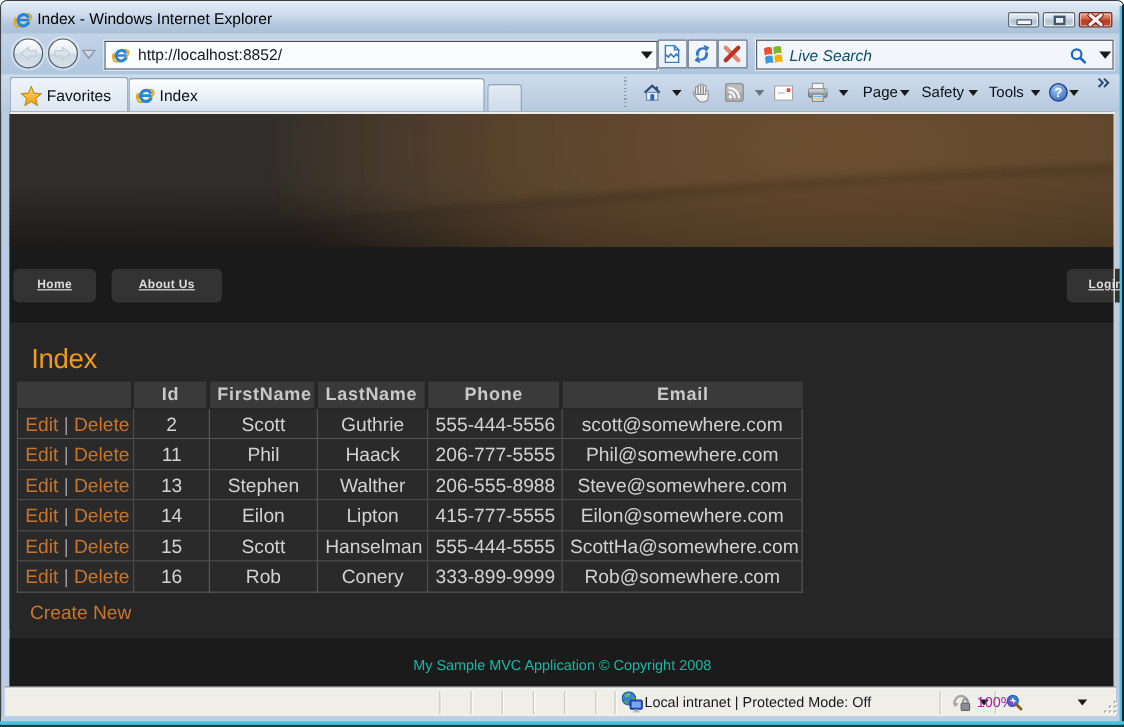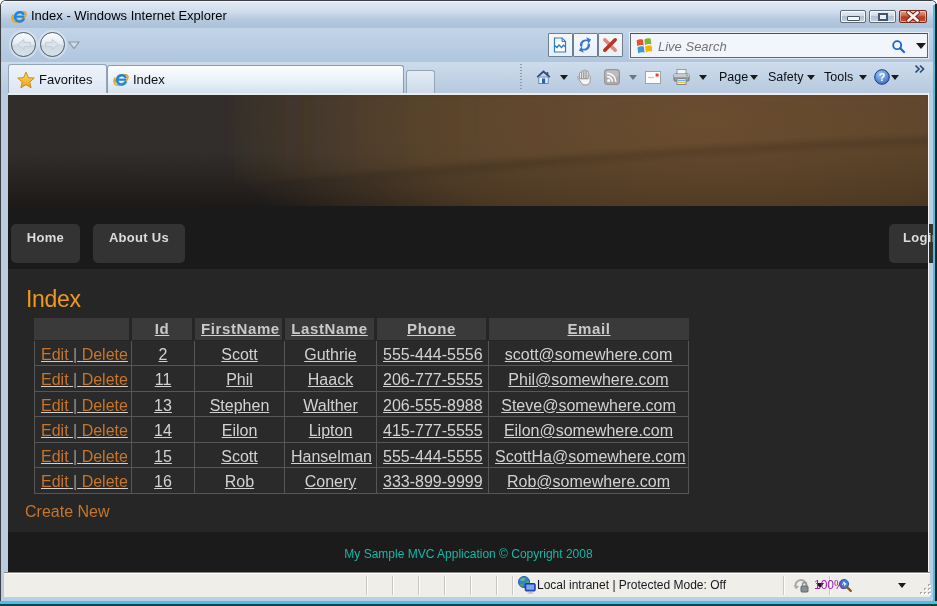--- a/index.html
+++ b/index.html
@@ -43,21 +43,21 @@
   #addr-chev { position:absolute; left:446px; top:8px; width:0; height:0;
     border-left:5px solid transparent; border-right:5px solid transparent;
     border-top:6px solid #1a1a1a; }
   .navbtn { top:33px; width:25px; height:24px;
     background:linear-gradient(#f4f8fc, #e8f0f8);
     border:1px solid #6f7f8d; border-radius:1px; }
   #b-compat { left:548px; } #b-refresh { left:573px; } #b-stop { left:598px; }
   #search { left:630px; top:33px; width:298px; height:25px;
     background:#f2f6fc; border:1px solid #5c646e; border-top-color:#474f58;
     box-shadow:0 0 0 1px rgba(255,255,255,0.65); }
-  #search-text { left:27px; top:5px; font-size:13px; font-style:italic; color:#737373; }
+  #search-text { left:27px; top:5px; font-size:13px; font-style:italic; color:#0c4a6e; }
   #search-chev { position:absolute; left:285px; top:9px; width:0; height:0;
     border-left:5px solid transparent; border-right:5px solid transparent;
     border-top:6px solid #1a1a1a; }
   
   #tabbar { left:1px; top:62px; width:935px; height:31px;
     background:linear-gradient(#cedcec, #b6c9de); }
   #favpanel { left:7px; top:2px; width:99px; height:29px;
     background:linear-gradient(#eef3fa, #dce7f3);
     border:1px solid #95a5b8; border-bottom:none; border-radius:3px 3px 0 0; }
   #fav-text { left:30px; top:7px; font-size:13px; color:#0c0f12; }
@@ -79,32 +79,32 @@
   #vp-topline { left:0; top:0; width:921px; height:2px; background:#ececec; }
   #hdr { left:0; top:2px; width:921px; height:111px; overflow:hidden;
     background:
       radial-gradient(ellipse 600px 250px at 690px 26px, rgba(112,80,46,0.8) 0%, rgba(100,72,42,0.62) 48%, rgba(0,0,0,0) 80%),
       linear-gradient(180deg, rgba(0,0,0,0) 52%, rgba(10,6,4,0.5) 100%),
       linear-gradient(90deg, #302d2b 0%, #322e2a 42%, #3e3326 78%, #423526 100%);
   }
   #hdr h1 { position:absolute; left:31px; top:37px; font-size:40px; font-weight:400;
     color:#f4f3f1; letter-spacing:-1.2px; }
   #menubar { left:0; top:113px; width:921px; height:63px; background:#1a1a1a; }
-  .mbtn { top:18px; height:39px; line-height:27px; background:#333;
-    border-radius:5px; color:#dcdcdc; font-size:13px; font-weight:bold;
-    text-align:center; letter-spacing:0.3px; }
+  .mbtn { top:18px; height:28px; line-height:27px; background:#333;
+    border-radius:5px; color:#dcdcdc; font-size:10px; font-weight:bold;
+    text-align:center; letter-spacing:0.3px;text-decoration:underline; }
   #m-home { left:3px; width:69px; }
   #m-about { left:85px; width:92px; }
   #m-login { left:881px; width:65px; }
   #content { left:0; top:176px; width:921px; height:256px; background:#262626; }
   #content h2 { position:absolute; left:18px; top:17px; font-size:23px;
     font-weight:400; color:#ef9a1c; letter-spacing:-0.3px; }
-  #tbl { position:absolute; left:26px; top:48.5px; border-collapse:separate;
+  #tbl { position:absolute; left:6px; top:48.5px; border-collapse:separate;
     border-spacing:0; table-layout:fixed; width:655px;
-    font-size:16px; color:#d2d2d2;text-decoration:underline; }
+    font-size:16px; color:#d2d2d2; }
   #tbl th { background:#3a3a3a; color:#c9c9c9; font-weight:bold; font-size:15px; letter-spacing:0.6px;
     height:23px; padding:0 6px; border-right:3px solid #262626;
     border-bottom:1px solid #262626; }
   #tbl th:last-child { border-right:none; }
   #tbl td { background:#2a2a2a; height:25.5px; padding:5px 6px 0; vertical-align:top;
     border-right:1px solid #565656; border-bottom:1px solid #565656;
     overflow:hidden; white-space:nowrap;text-align:center; }
   #tbl td:first-child { border-left:1px solid #565656; }
   a.lnk { color:#c8752c; text-decoration:none; }
   td .sp { color:#9a9a9a; }
@@ -158,20 +158,30 @@
     </svg>
   </div>
   <div class="abs circ" id="fwd">
     <svg width="23" height="23" viewBox="0 0 27 27" style="position:absolute;left:0;top:0;">
       <path d="M20.5 13.5 L13 7.5 L13 11 L5.5 11 L5.5 16 L13 16 L13 19.5 Z" fill="#dbe3ea" stroke="#bcc8d2" stroke-width="1"></path>
     </svg>
   </div>
   <svg class="abs navchev" width="12" height="9" viewBox="0 0 12 9">
     <path d="M1 1 H11 L6 7.5 Z" fill="#d2dde8" stroke="#8b98a8" stroke-width="1.2"></path>
   </svg>
+  <div class="abs" id="addr">
+    <svg width="16" height="16" viewBox="0 0 20 20" style="position:absolute;left:5px;top:3px;">
+      <ellipse cx="9.8" cy="10.6" rx="8.9" ry="4.4" fill="none" stroke="#e8a826" stroke-width="2.1" transform="rotate(-33 9.8 10.6)"></ellipse>
+      <path d="M15.2 8.2 A5.5 5.5 0 1 0 15.4 12.2" fill="none" stroke="#2287d8" stroke-width="3"></path>
+      <path d="M4.6 10.2 H15.5" stroke="#2287d8" stroke-width="2.6"></path>
+      <path d="M2.1 13.2 A 8.9 4.4 -33 0 1 2.8 7.8" stroke="#e8a826" fill="none" stroke-width="2.1"></path>
+    </svg>
+    <div class="abs" id="addr-text">http://localhost:8852/</div>
+    <div id="addr-chev"></div>
+  </div>
   <div class="abs navbtn" id="b-compat">
     <svg width="16" height="16" viewBox="0 0 16 16" style="position:absolute;left:3px;top:3px;">
       <path d="M2.5 1 H10 L13.5 4.5 V15 H2.5 Z" fill="#fff" stroke="#2f7cc4" stroke-width="1.2"></path>
       <path d="M10 1 L10 4.5 L13.5 4.5 Z" fill="#bcd8ee" stroke="#2f7cc4" stroke-width="1"></path>
       <path d="M2.5 8.5 L5 10.5 L7 8 L9.5 10.5 L11.5 8.2 L13.5 9.8" fill="none" stroke="#2f7cc4" stroke-width="1.4"></path>
     </svg>
   </div>
   <div class="abs navbtn" id="b-refresh">
     <svg width="18" height="18" viewBox="0 0 18 18" style="position:absolute;left:2px;top:2px;">
       <path d="M4.2 10.5 C3.4 8 4.5 5.2 7 4 C8.4 3.3 9.9 3.3 11.2 3.8 L10.2 1.2 L15.2 3.4 L12.1 7.9 L11.9 5.6 C10.9 5.1 9.7 5 8.6 5.5 C6.8 6.4 6 8.4 6.5 10.2 Z" fill="#3a76c8"></path>

